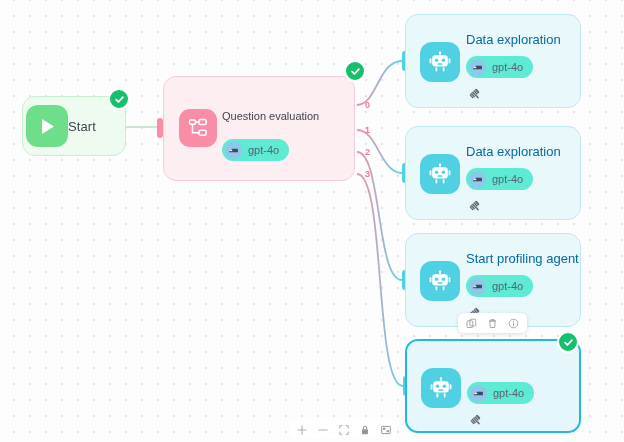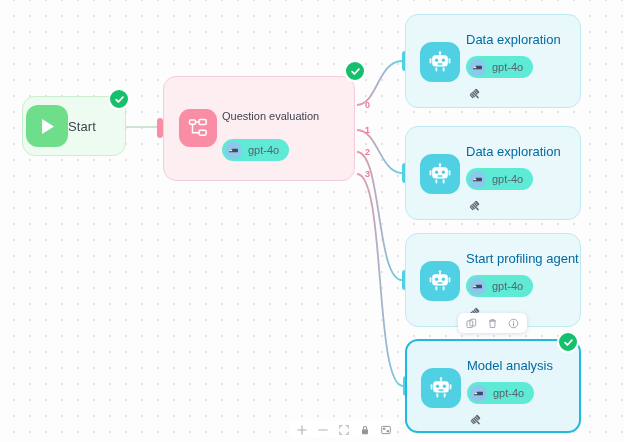--- a/index.html
+++ b/index.html
@@ -454,21 +454,20 @@
           <rect x="3.2" y="4.2" width="15.6" height="11.4" rx="3" fill="#fff"></rect>
           <circle cx="7.6" cy="9.2" r="1.7" fill="#4fd1e3"></circle>
           <circle cx="14.4" cy="9.2" r="1.7" fill="#4fd1e3"></circle>
           <rect x="8.4" y="12.2" width="5.2" height="1.6" rx=".8" fill="#4fd1e3"></rect>
           <rect x="6.5" y="16.3" width="1.8" height="4.2" rx=".9" fill="#fff"></rect>
           <rect x="13.7" y="16.3" width="1.8" height="4.2" rx=".9" fill="#fff"></rect>
           <rect x="0.6" y="7.3" width="1.8" height="5" rx=".9" fill="#fff"></rect>
           <rect x="19.6" y="7.3" width="1.8" height="5" rx=".9" fill="#fff"></rect>
         </svg>
       </span>
-      <span class="a-title">Model analysis</span>
       <span class="badge-model a-model">
         <span class="m-ico">
           <svg width="11" height="11" viewBox="0 0 12 12">
             <path d="M1 7.4 L4.6 4.2 L10.8 4.2 L10.8 7.8 L1 7.8 Z" fill="#3c4a5b"></path>
             <rect x="2" y="5.2" width="2.6" height="1.5" fill="#e6f1fa"></rect>
           </svg>
         </span>
         <span class="m-txt">gpt-4o</span>
       </span>
       <span class="a-tool">

